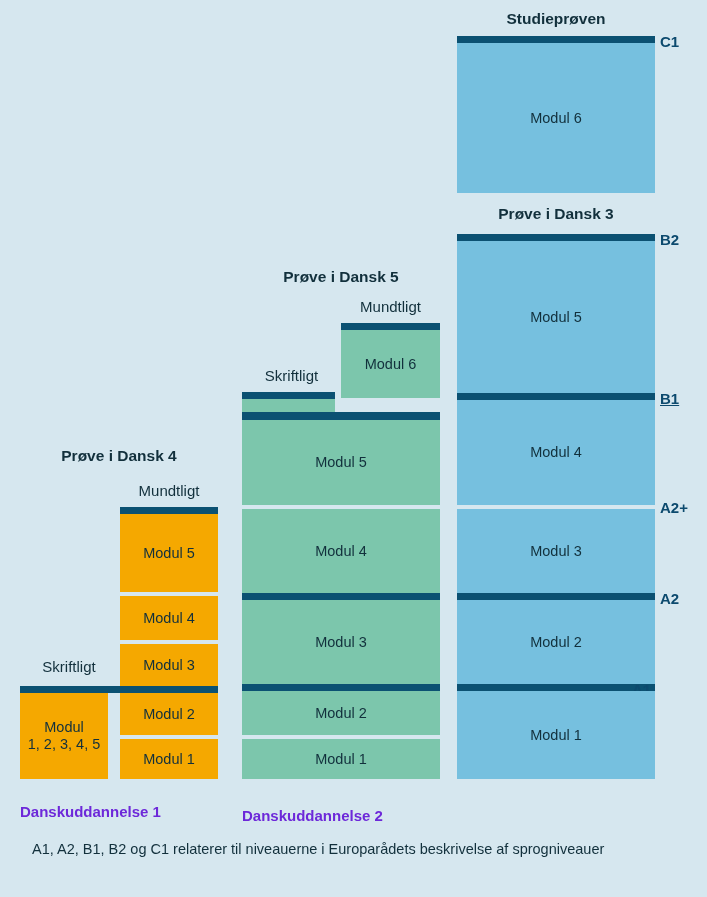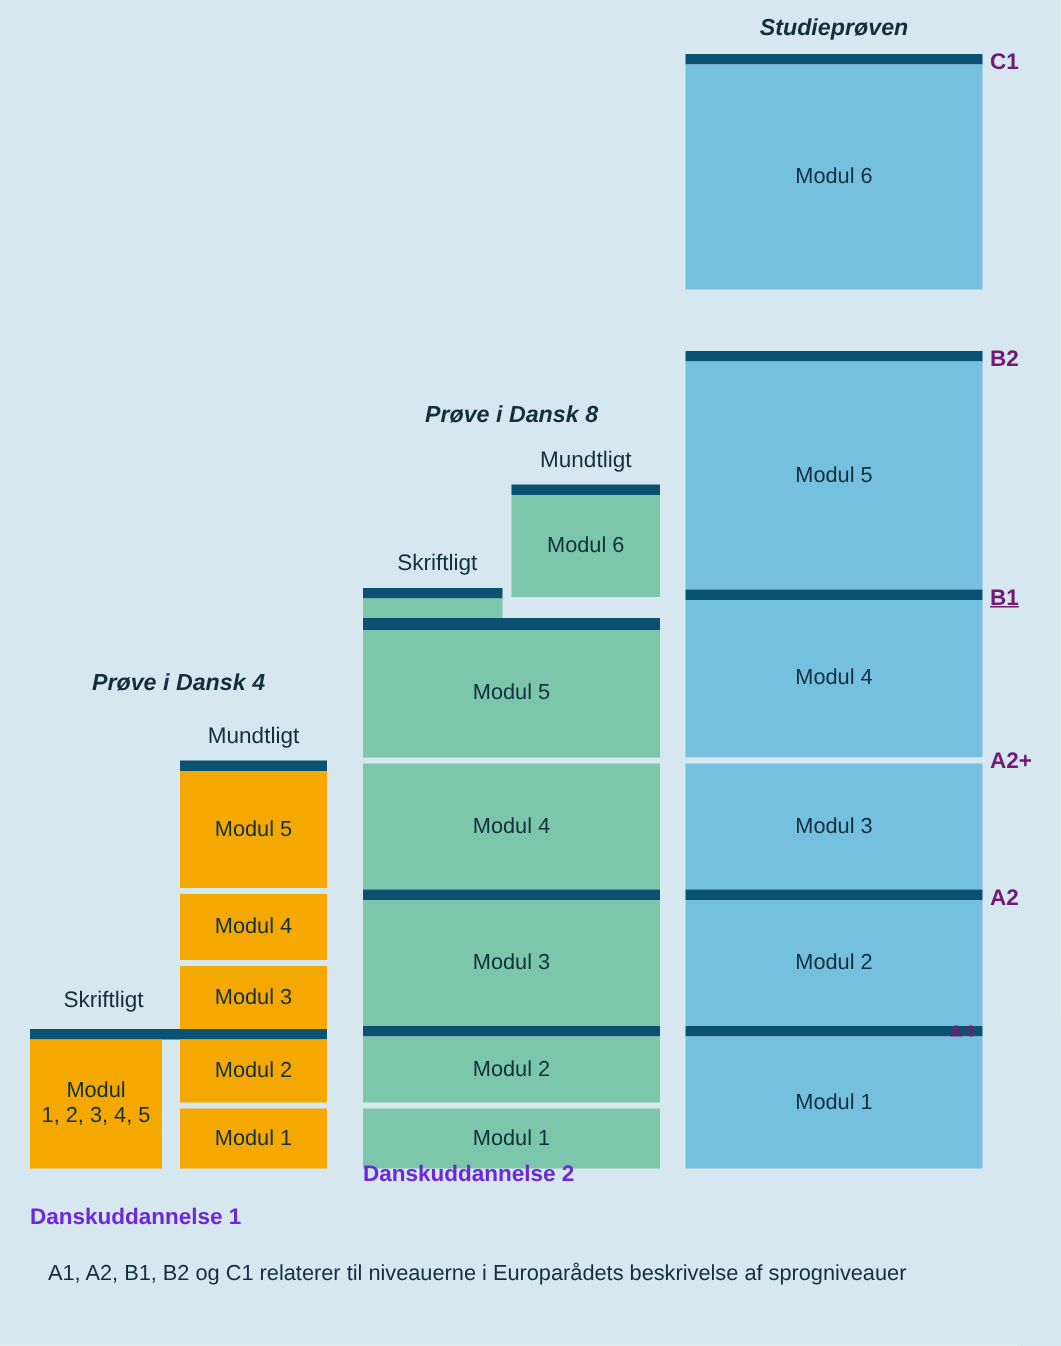--- a/index.html
+++ b/index.html
@@ -37,27 +37,26 @@
     position: absolute;
     background: #0b5172;
   }
   .caption {
     position: absolute;
     color: #12303c;
     font-size: 15px;
     white-space: nowrap;
   }
   .caption.italic {
-    font-style: italic;
     font-weight: bold;
     font-size: 15.5px;
   }
   .level {
     position: absolute;
-    color: #701a75;
+    color: #0c4a6e;
     font-weight: bold;
     font-size: 15px;
     white-space: nowrap;
     text-align: right;
   }
   .colname {
     position: absolute;
     color: #6d28d9;
     font-weight: bold;
     font-size: 15px;
@@ -81,20 +80,21 @@
 
 <div id="diagram">
 
   <div class="caption italic" style="left:457px; top:10px; width:198px; text-align:center;">Studieprøven</div>
 
   <div class="bar" style="left:457px; top:36px; width:198px; height:7px;"></div>
   <div class="level" style="left:660px; top:33px;">C1</div>
 
   <div class="box c3t" style="left:457px; top:43px; width:198px; height:150px;">Modul 6</div>
 
+  <div class="caption italic" style="left:457px; top:205px; width:198px; text-align:center;">Prøve i Dansk 3</div>
 
   <div class="bar" style="left:457px; top:234px; width:198px; height:7px;"></div>
   <div class="level" style="left:660px; top:231px;">B2</div>
 
   <div class="box c3t" style="left:457px; top:241px; width:198px; height:152px;">Modul 5</div>
 
   <div class="bar" style="left:457px; top:393px; width:198px; height:7px;"></div>
   <div class="level" style="left:660px; top:390px;text-decoration:underline;">B1</div>
 
   <div class="box c3t" style="left:457px; top:400px; width:198px; height:105px;">Modul 4</div>
@@ -107,21 +107,21 @@
   <div class="bar" style="left:457px; top:593px; width:198px; height:7px;"></div>
   <div class="level" style="left:660px; top:590px;">A2</div>
 
   <div class="box c3t" style="left:457px; top:600px; width:198px; height:84px;">Modul 2</div>
 
   <div class="bar" style="left:457px; top:684px; width:198px; height:7px;"></div>
   <div class="level" style="left:632px; top:681px;">A1</div>
 
   <div class="box c3t" style="left:457px; top:691px; width:198px; height:88px;">Modul 1</div>
 
-  <div class="caption italic" style="left:242px; top:268px; width:198px; text-align:center;">Prøve i Dansk 8</div>
+  <div class="caption italic" style="left:242px; top:268px; width:198px; text-align:center;">Prøve i Dansk 5</div>
 
   <div class="caption" style="left:341px; top:298px; width:99px; text-align:center;">Mundtligt</div>
 
   <div class="bar" style="left:341px; top:323px; width:99px; height:7px;"></div>
   <div class="box c2t" style="left:341px; top:330px; width:99px; height:68px;">Modul 6</div>
 
   <div class="caption" style="left:242px; top:367px; width:99px; text-align:center;">Skriftligt</div>
 
   <div class="bar" style="left:242px; top:392px; width:93px; height:7px;"></div>
   <div class="box c2t" style="left:242px; top:399px; width:93px; height:13px;"></div>
@@ -159,17 +159,17 @@
   <div class="bar" style="left:20px; top:686px; width:198px; height:7px;"></div>
 
   <div class="box c1t" style="left:120px; top:693px; width:98px; height:42px;">Modul 2</div>
 
   <div class="box c1t" style="left:120px; top:739px; width:98px; height:40px;">Modul 1</div>
 
   <div class="box c1t" style="left:20px; top:693px; width:88px; height:86px;">Modul
 1, 2, 3, 4, 5</div>
 
   <div class="colname" style="left:20px; top:803px; width:198px;">Danskuddannelse 1</div>
-  <div class="colname" style="left:242px; top:774px; width:198px;">Danskuddannelse 2</div>
+  <div class="colname" style="left:242px; top:807px; width:198px;">Danskuddannelse 2</div>
 
   <div class="footnote" style="left:32px; top:841px;">A1, A2, B1, B2 og C1 relaterer til niveauerne i Europarådets beskrivelse af sprogniveauer</div>
 
 </div>
 
 </body></html>

